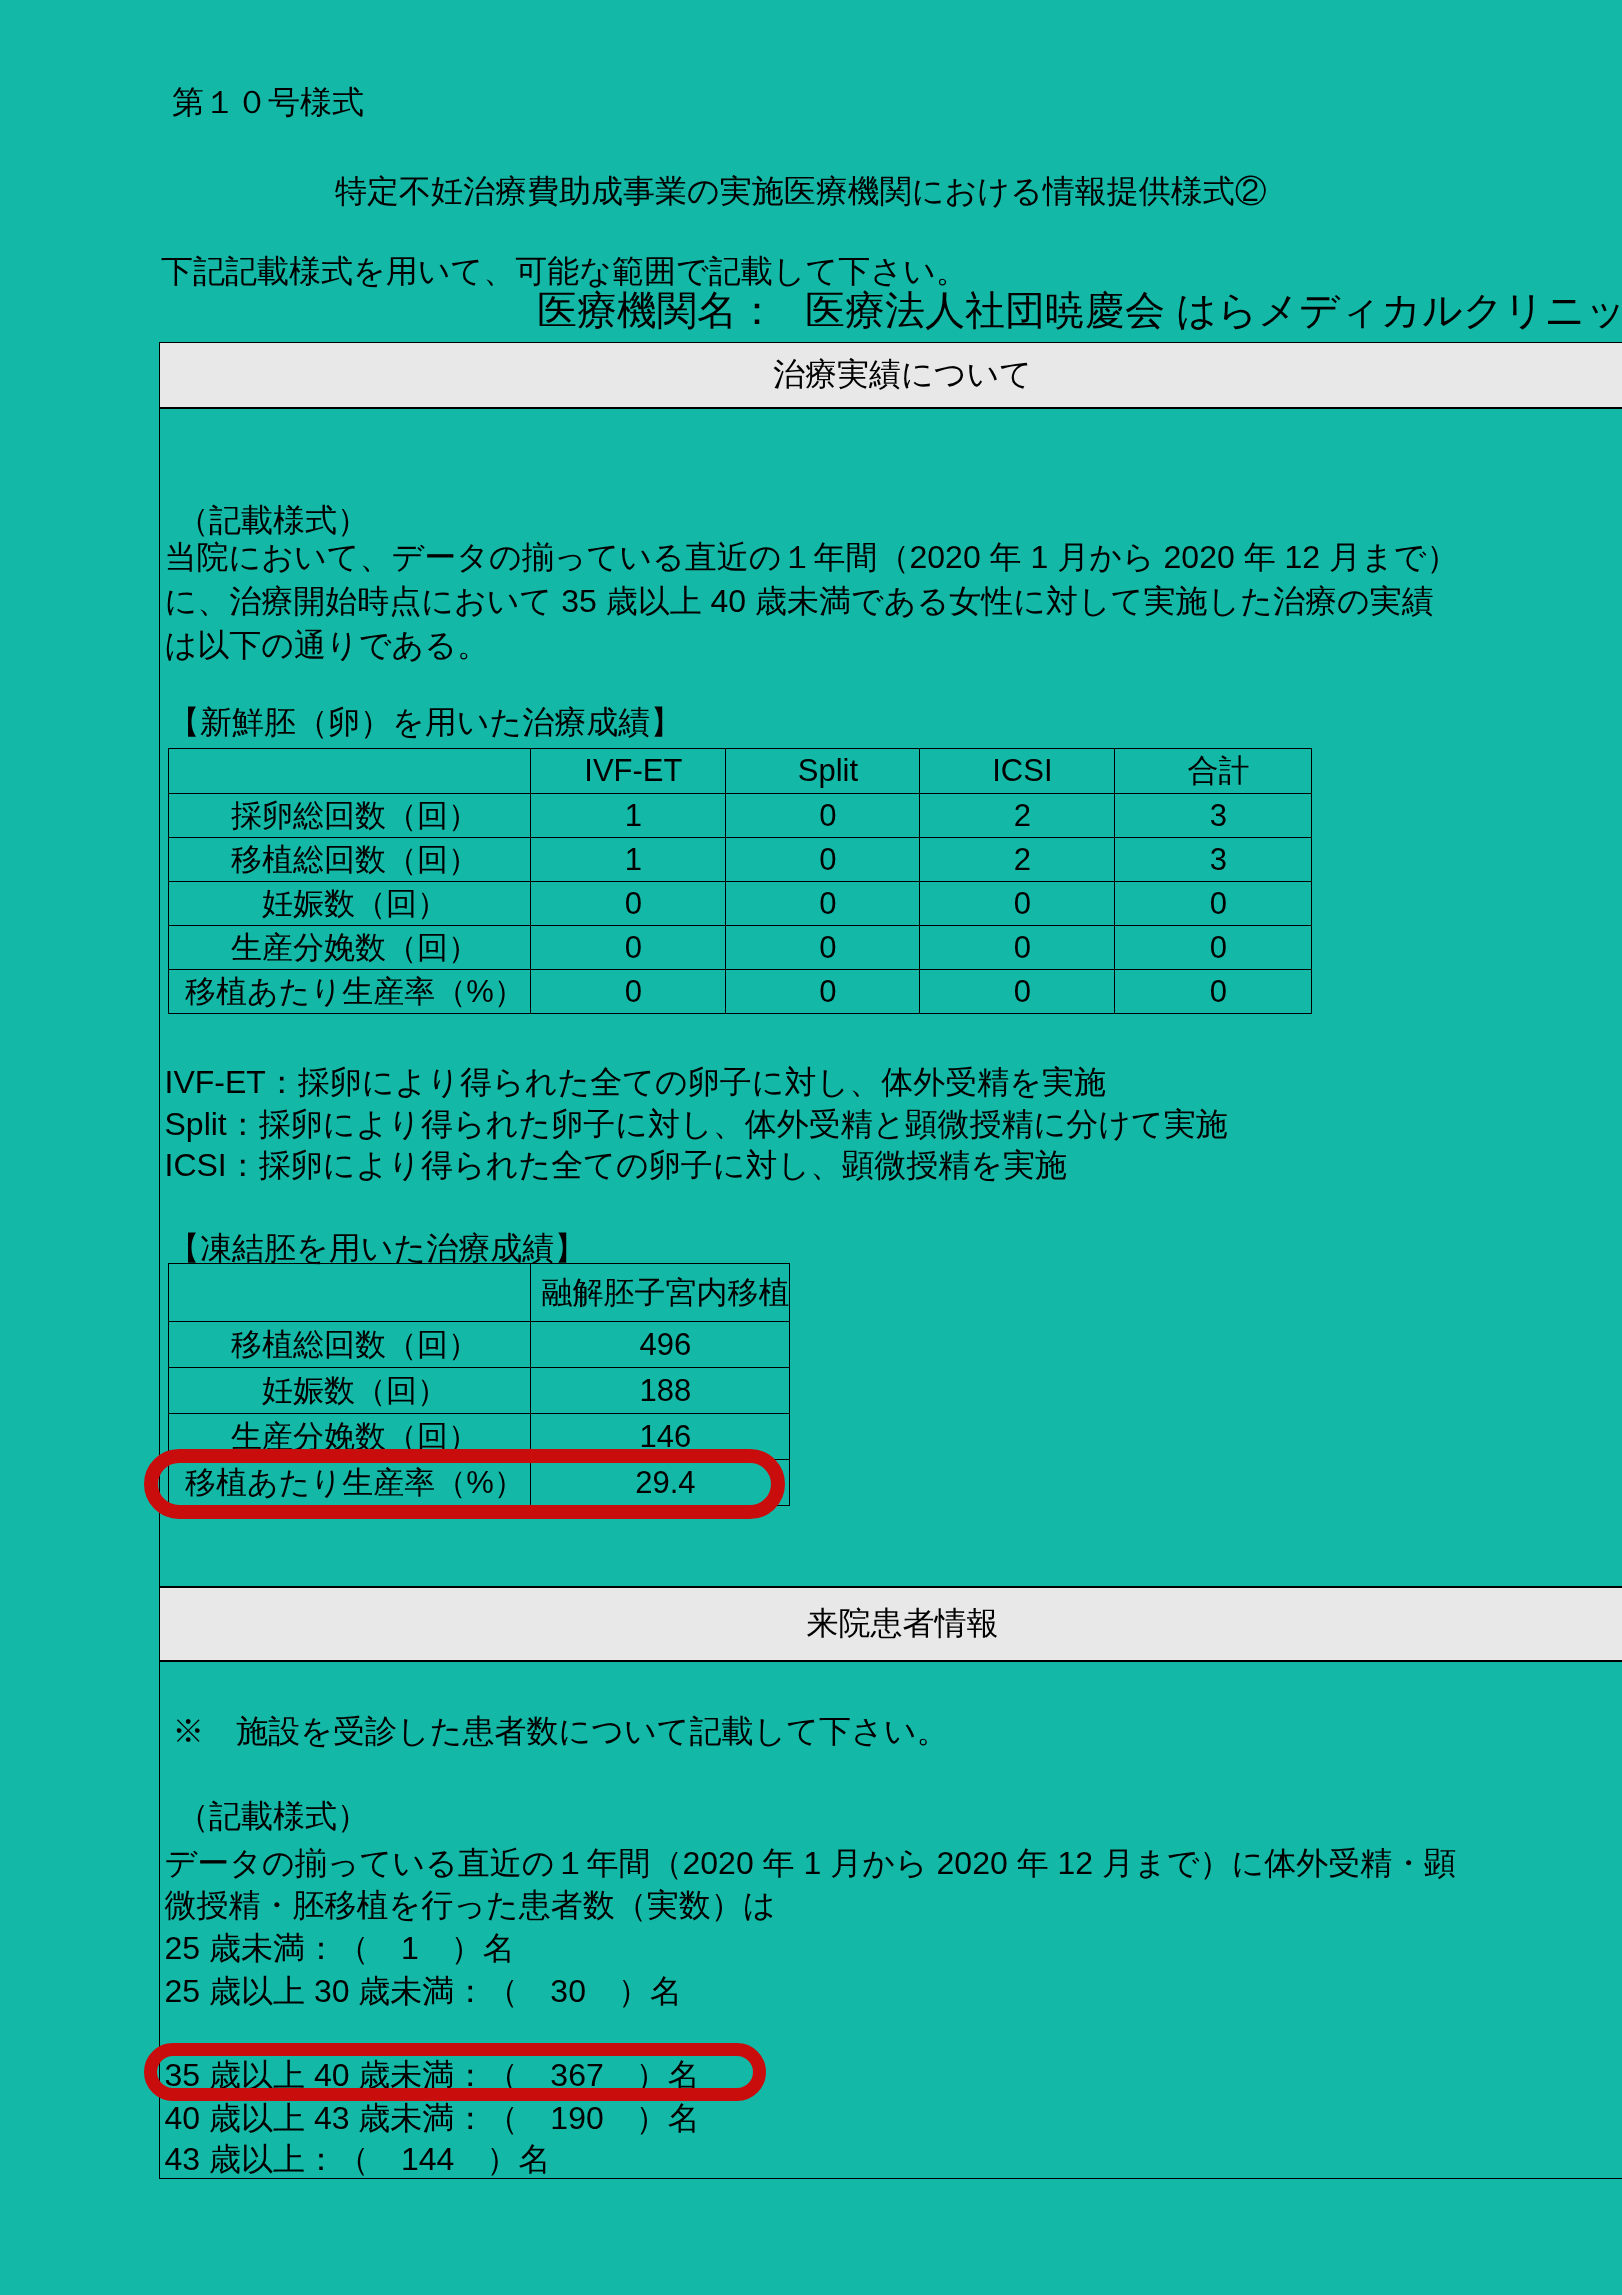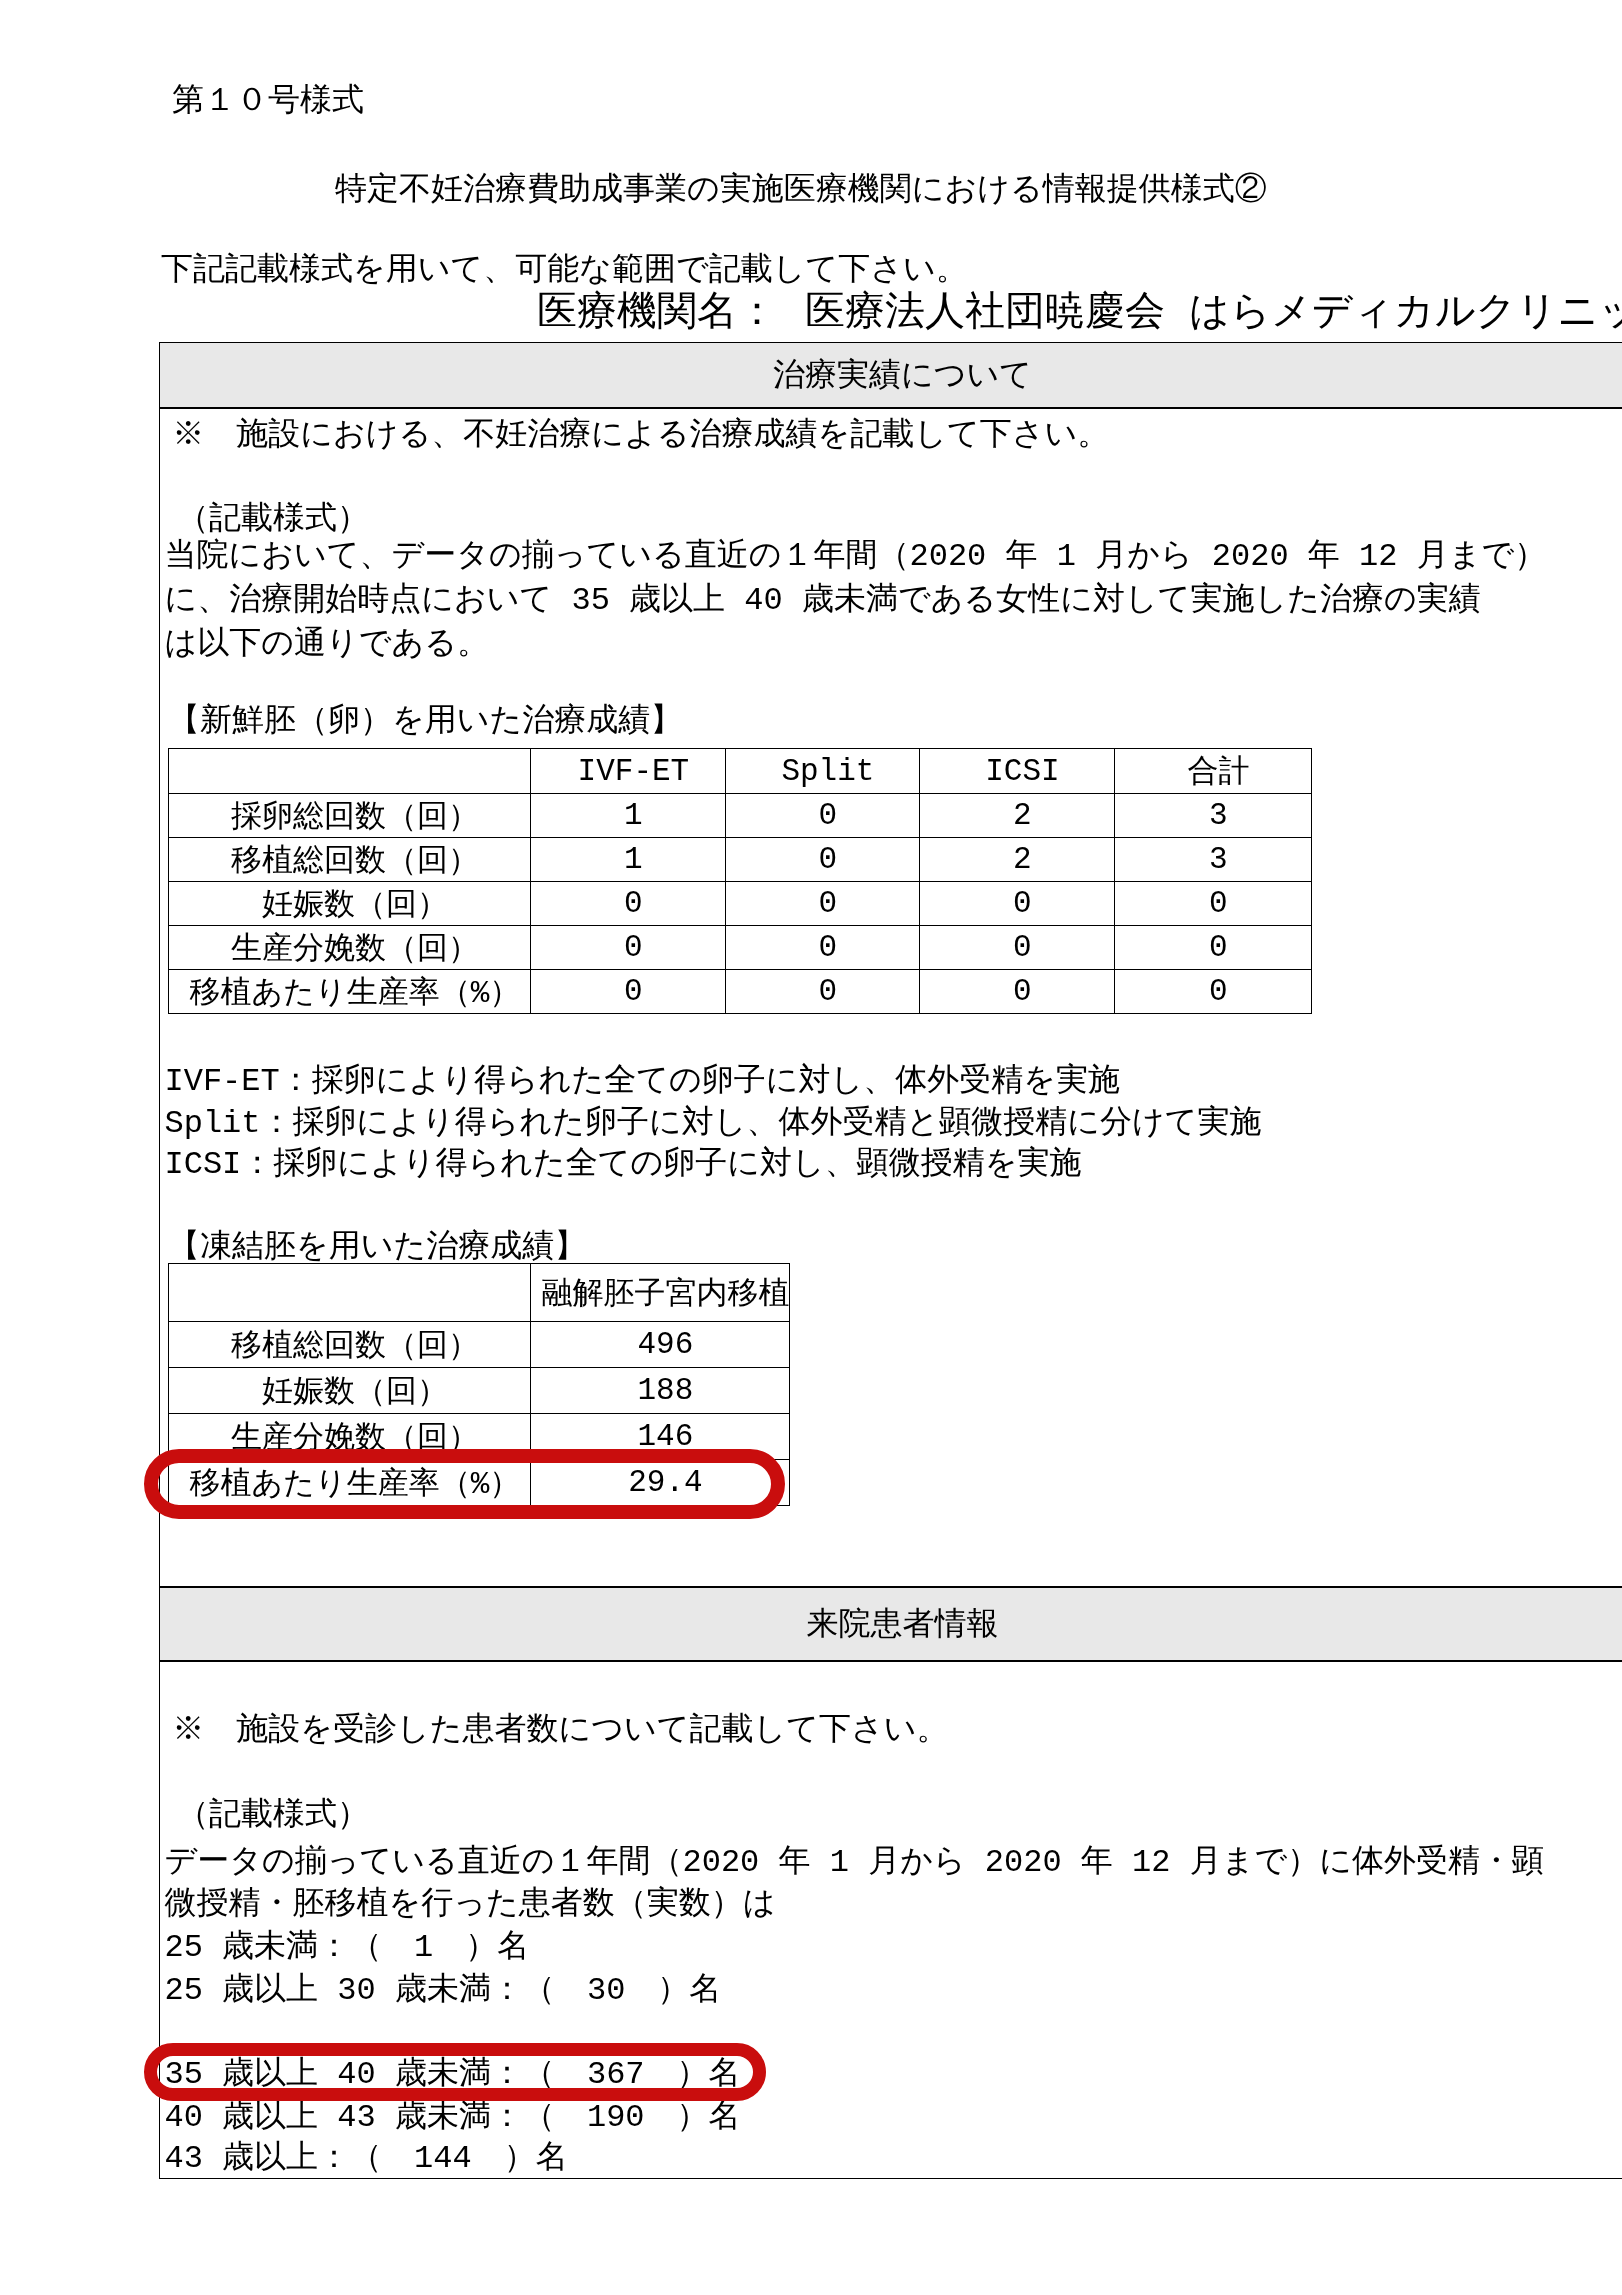--- a/index.html
+++ b/index.html
@@ -1,20 +1,20 @@
 <!DOCTYPE html>
 <html style="font-size:9px"><head>
 <meta charset="utf-8">
 <style>
   html,body { margin:0; padding:0; background:#888; }
   .page {
     position:relative;
     width:1623px; height:2295px;
-    background:#ffffff;
-    font-family:Liberation Mono, monospace;
+    background:#14b8a6;
+    font-family:Liberation Sans, sans-serif;
     color:#000;
     overflow:hidden;
   }
   .abs { position:absolute; white-space:nowrap; }
   .t57 { font-size:32px; line-height:1.2; }
 
   
   .clinic-line {
     position:absolute; left:537px; top:283px; width:938px;
     border-bottom:1.7px solid #000; padding-bottom:7.9px;
@@ -79,21 +79,20 @@
   <div class="clinic-line">
     <span>医療機関名：</span><span class="name">医療法人社団暁慶会 はらメディカルクリニック</span>
   </div>
 
   <div class="box">
 
     <div class="section-bar bar-top" style="background:#e8e8e8;">
       <span>治療実績について</span>
     </div>
 
-    <div class="abs t57" style="left:12.3px; top:74px;">※　施設における、不妊治療による治療成績を記載して下さい。</div>
 
     <div class="abs t57" style="left:17px; top:158px;">（記載様式）</div>
 
     <div class="abs t57" style="left:4.5px; top:195px;">当院において、データの揃っている直近の１年間（2020 年 1 月から 2020 年 12 月まで）</div>
     <div class="abs t57" style="left:4.5px; top:239px;">に、治療開始時点において 35 歳以上 40 歳未満である女性に対して実施した治療の実績</div>
     <div class="abs t57" style="left:4.5px; top:283px;">は以下の通りである。</div>
 
     <div class="abs t57" style="left:7.9px; top:360px;">【新鮮胚（卵）を用いた治療成績】</div>
 
     <table class="doc-table t1">

